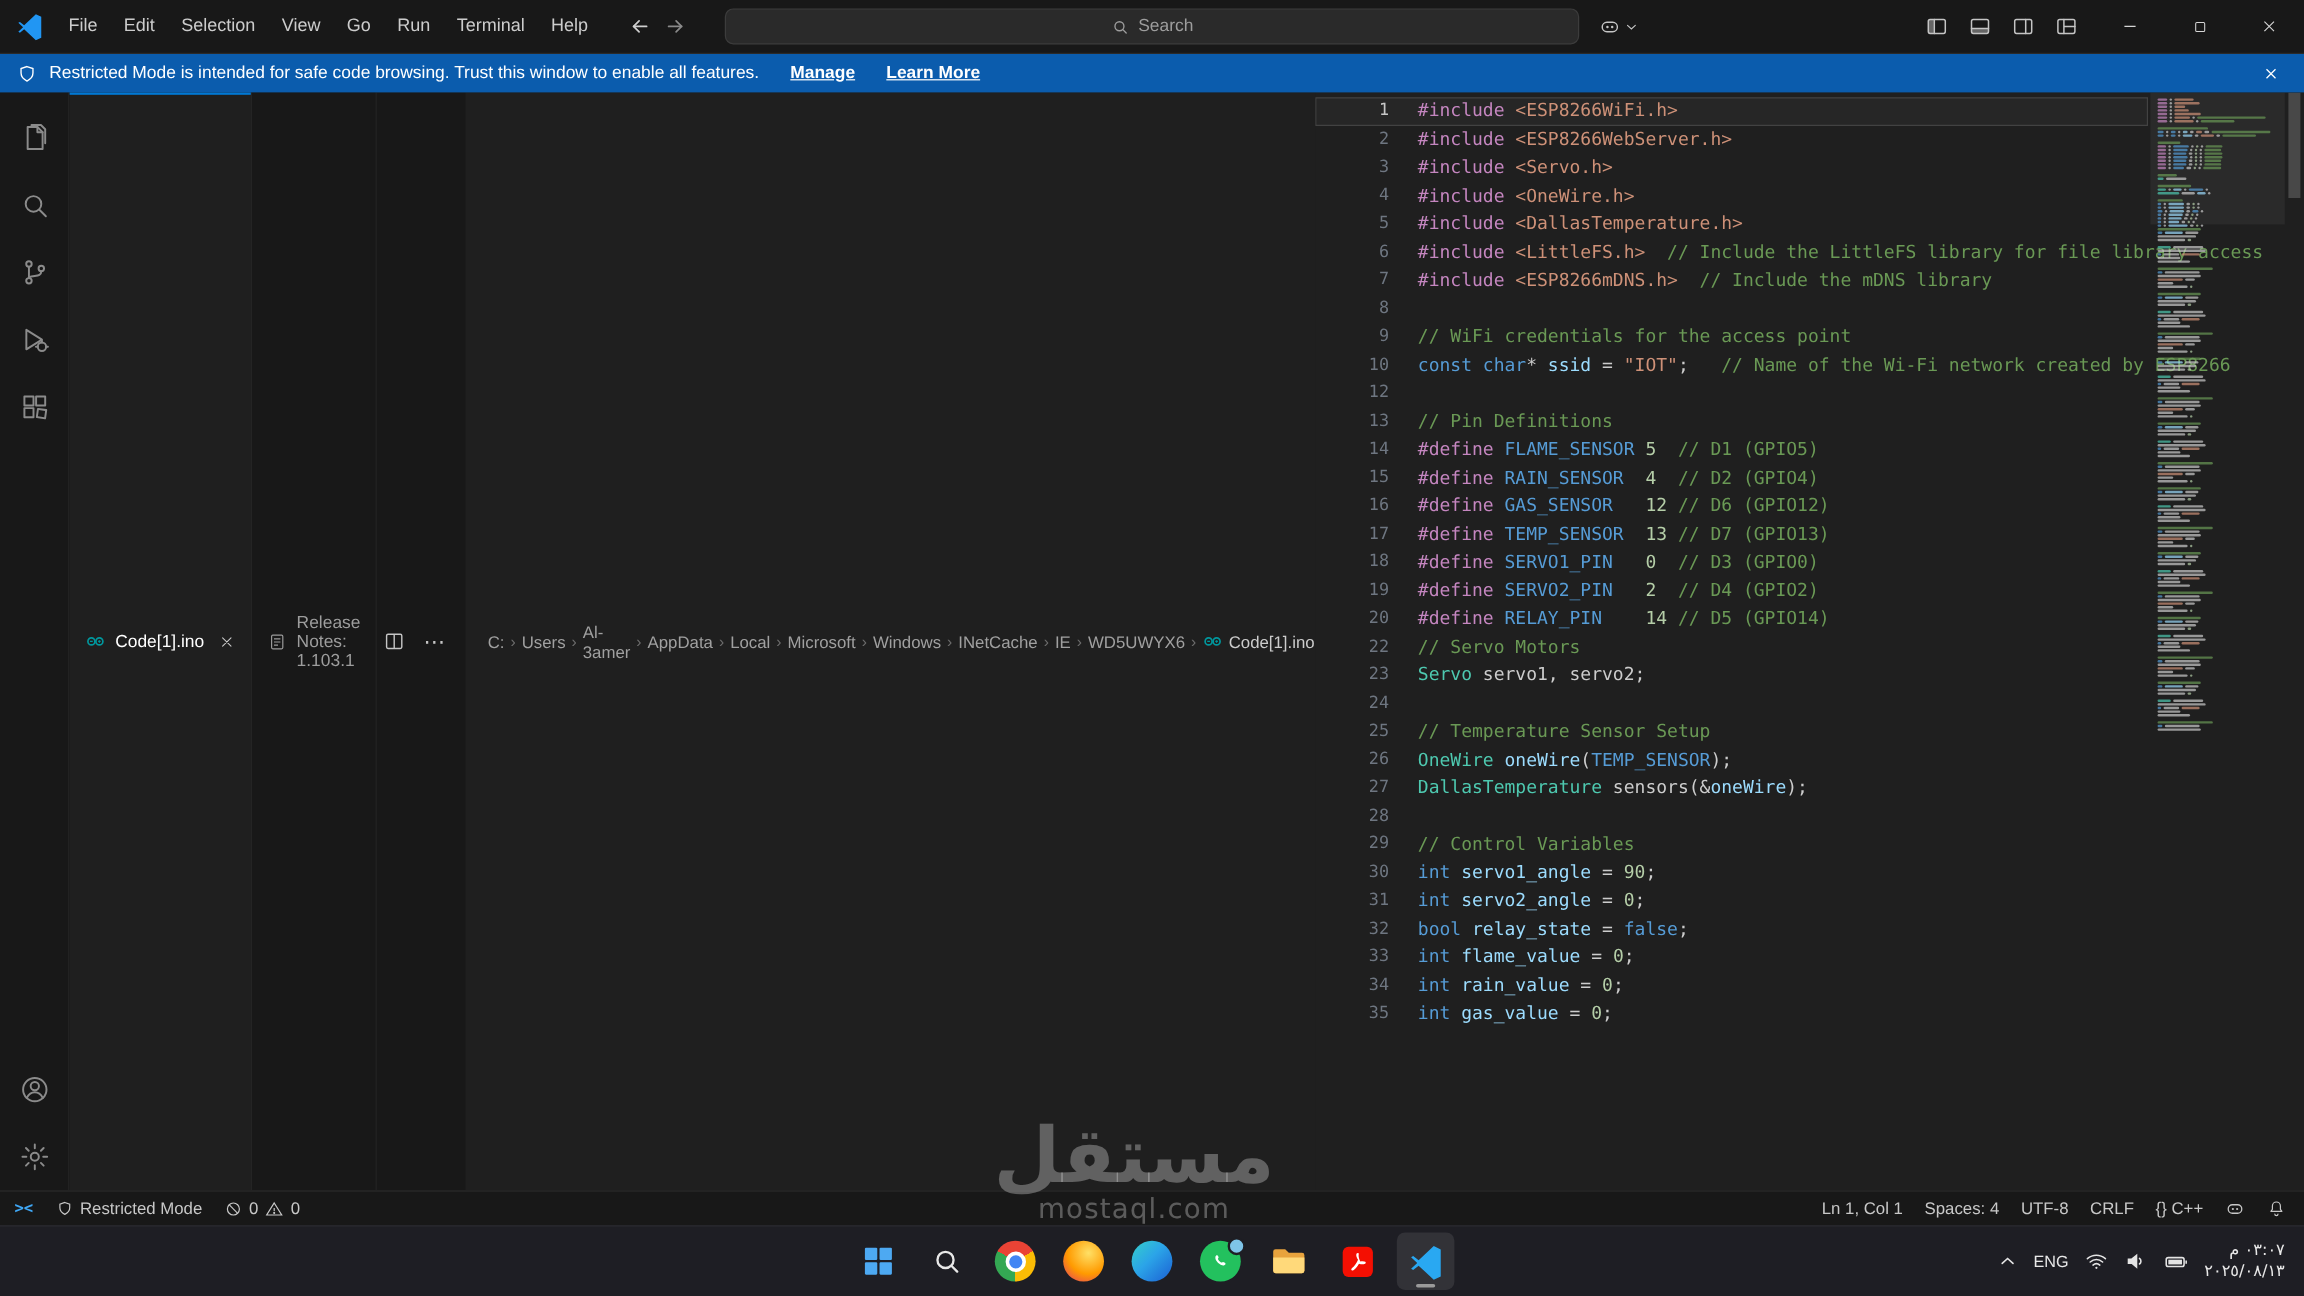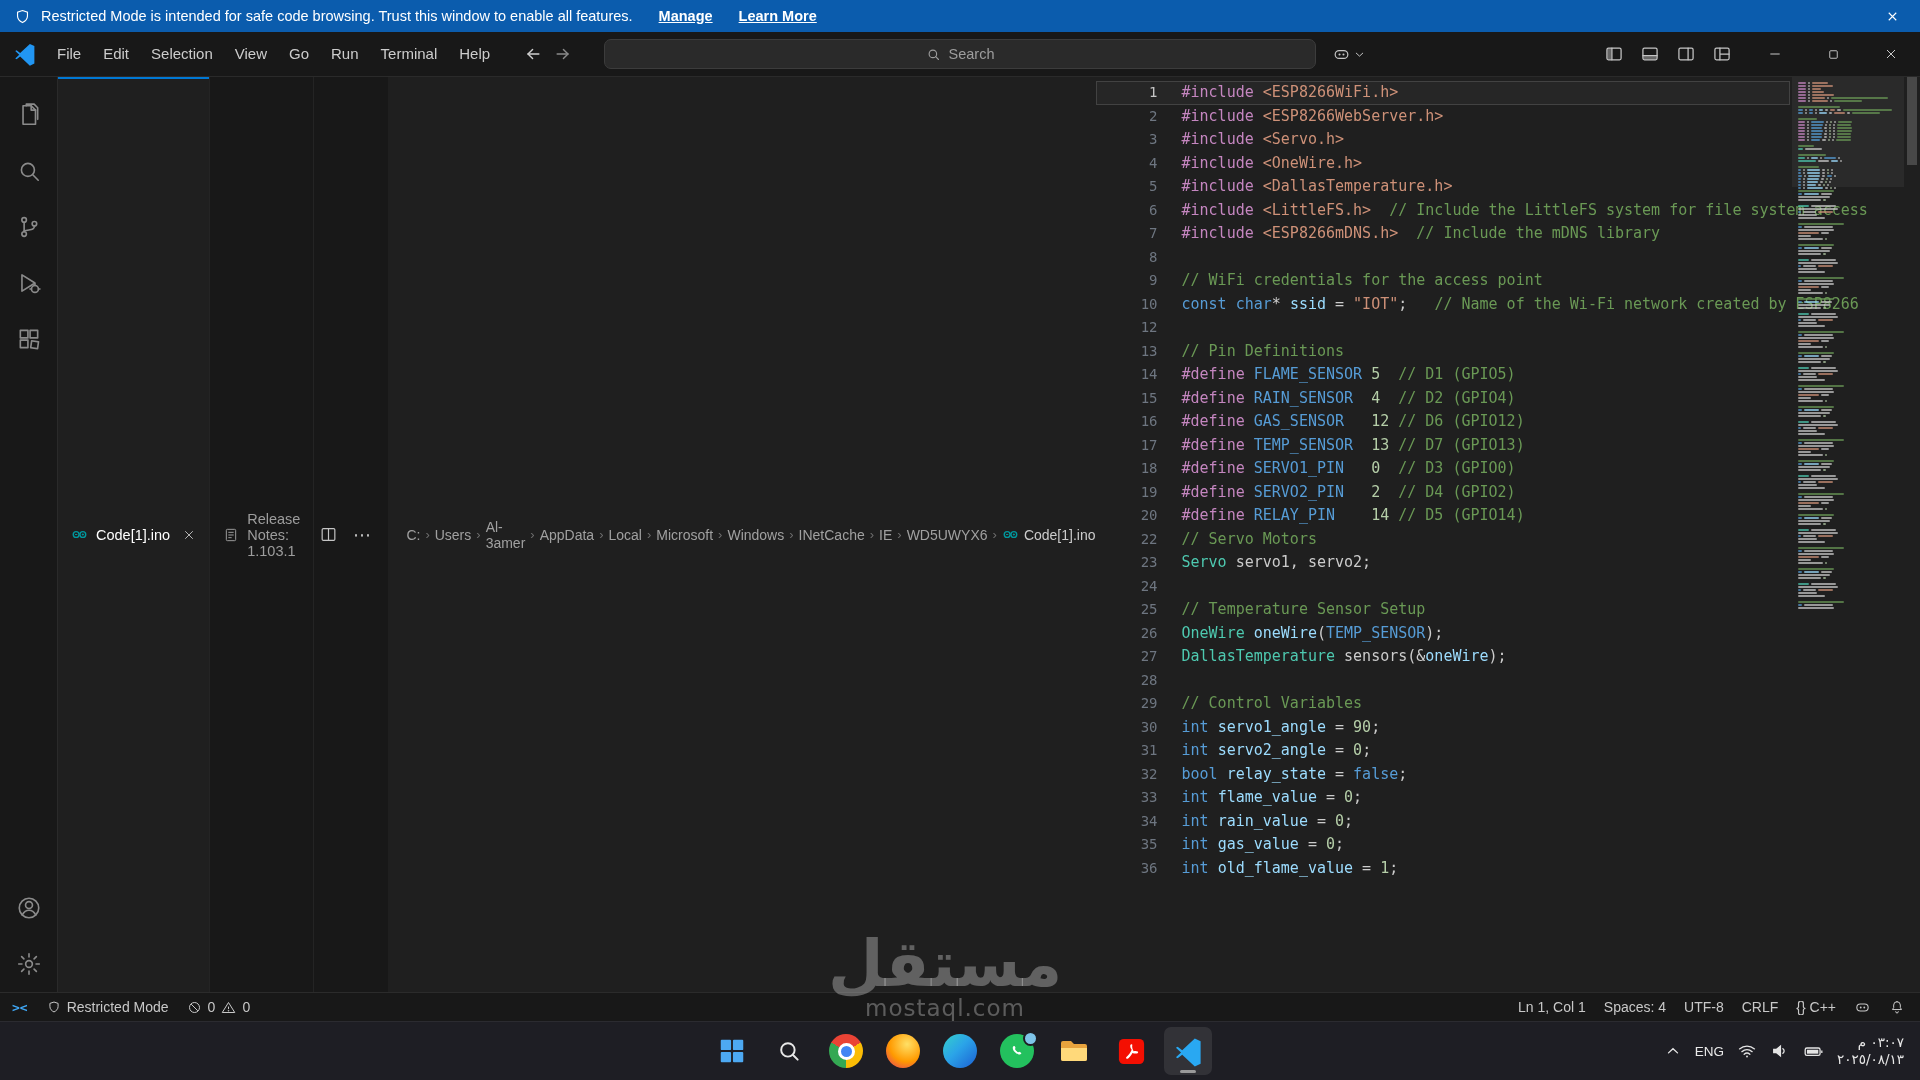--- a/index.html
+++ b/index.html
@@ -121,36 +121,20 @@
                z-index:60; pointer-events:none; color:rgba(235,235,235,0.32);
                font-family:"DejaVu Sans",sans-serif; }
   .wm-title { font-size:64px; font-weight:bold; line-height:62px; }
   .wm-sub { font-size:23px; letter-spacing:1px; margin-top:0px; }
 </style>
 </head>
 <body>
 
 <div id="root">
 
-  <div id="banner">
-    <span class="icon">
-      <svg viewBox="0 0 24 24" width="17" height="17" fill="none" stroke="#ffffff" stroke-width="1.6">
-          <path d="M12 3.5 19 5.8v5.4c0 4.3-3 7.4-7 9.3-4-1.9-7-5-7-9.3V5.8z"></path>
-        </svg>
-    </span>
-    <span>Restricted Mode is intended for safe code browsing. Trust this window to enable all features.</span>
-    <span class="banner-link">Manage</span>
-    <span class="banner-link">Learn More</span>
-    <span id="banner-close" class="icon">
-      <svg viewBox="0 0 24 24" width="15" height="15" fill="none" stroke="currentColor" stroke-width="1.7">
-          <path d="M6 6l12 12M18 6 6 18"></path>
-        </svg>
-    </span>
-  </div>
-
   <div id="titlebar">
     <span class="icon vscode-logo">
       <svg viewBox="0 0 32 32" width="24" height="24">
           <path fill="#2196F3" d="M22.5 2.5 9.5 14.7 4.8 11.1 3 12l5.3 5-5.3 5 1.8 1 4.7-3.7 13 12.2 6-2.9V5.4z"></path>
         </svg>
     </span>
     <nav id="menubar">
         <div class="menu-item">File</div>
         <div class="menu-item">Edit</div>
         <div class="menu-item">Selection</div>
@@ -243,20 +227,36 @@
         <svg viewBox="0 0 24 24" width="15" height="15" fill="none" stroke="currentColor" stroke-width="1.4">
             <rect x="6" y="6" width="12" height="12" rx="1.5"></rect>
           </svg>
       </span>
       <span class="win-btn">
         <svg viewBox="0 0 24 24" width="16" height="16" fill="none" stroke="currentColor" stroke-width="1.4">
             <path d="M6 6l12 12M18 6 6 18"></path>
           </svg>
       </span>
     </div>
+  </div>
+
+  <div id="banner">
+    <span class="icon">
+      <svg viewBox="0 0 24 24" width="17" height="17" fill="none" stroke="#ffffff" stroke-width="1.6">
+          <path d="M12 3.5 19 5.8v5.4c0 4.3-3 7.4-7 9.3-4-1.9-7-5-7-9.3V5.8z"></path>
+        </svg>
+    </span>
+    <span>Restricted Mode is intended for safe code browsing. Trust this window to enable all features.</span>
+    <span class="banner-link">Manage</span>
+    <span class="banner-link">Learn More</span>
+    <span id="banner-close" class="icon">
+      <svg viewBox="0 0 24 24" width="15" height="15" fill="none" stroke="currentColor" stroke-width="1.7">
+          <path d="M6 6l12 12M18 6 6 18"></path>
+        </svg>
+    </span>
   </div>
 
   <div id="main">
     <div id="activitybar">
         <div class="ab-item">
           <span class="icon">
             <svg viewBox="0 0 24 24" width="26" height="26" fill="none" stroke="currentColor" stroke-width="1.5" stroke-linecap="round" stroke-linejoin="round">
               <path d="M14 3.5H6.5v17H18V7.5z"></path>
               <path d="M14 3.5v4h4"></path>
               <path d="M9.5 3.5V2h7.2L20 5.3V16"></path>
@@ -412,21 +412,21 @@
             <div class="code-line">
               <span class="ln">4</span>
               <span class="ltext"><span class="tok-pp">#include</span><span class="tok-pln"> </span><span class="tok-str">&lt;OneWire.h&gt;</span></span>
             </div>
             <div class="code-line">
               <span class="ln">5</span>
               <span class="ltext"><span class="tok-pp">#include</span><span class="tok-pln"> </span><span class="tok-str">&lt;DallasTemperature.h&gt;</span></span>
             </div>
             <div class="code-line">
               <span class="ln">6</span>
-              <span class="ltext"><span class="tok-pp">#include</span><span class="tok-pln"> </span><span class="tok-str">&lt;LittleFS.h&gt;</span><span class="tok-pln">  </span><span class="tok-com">// Include the LittleFS system for file system access</span></span>
+              <span class="ltext"><span class="tok-pp">#include</span><span class="tok-pln"> </span><span class="tok-str">&lt;LittleFS.h&gt;</span><span class="tok-pln">  </span><span class="tok-com">// Include the LittleFS library for file library access</span></span>
             </div>
             <div class="code-line">
               <span class="ln">7</span>
               <span class="ltext"><span class="tok-pp">#include</span><span class="tok-pln"> </span><span class="tok-str">&lt;ESP8266mDNS.h&gt;</span><span class="tok-pln">  </span><span class="tok-com">// Include the mDNS library</span></span>
             </div>
             <div class="code-line">
               <span class="ln">8</span>
               <span class="ltext"></span>
             </div>
             <div class="code-line">
@@ -521,24 +521,20 @@
               <span class="ln">33</span>
               <span class="ltext"><span class="tok-kw">int</span><span class="tok-pln"> </span><span class="tok-var">flame_value</span><span class="tok-pln"> = </span><span class="tok-num">0</span><span class="tok-pln">;</span></span>
             </div>
             <div class="code-line">
               <span class="ln">34</span>
               <span class="ltext"><span class="tok-kw">int</span><span class="tok-pln"> </span><span class="tok-var">rain_value</span><span class="tok-pln"> = </span><span class="tok-num">0</span><span class="tok-pln">;</span></span>
             </div>
             <div class="code-line">
               <span class="ln">35</span>
               <span class="ltext"><span class="tok-kw">int</span><span class="tok-pln"> </span><span class="tok-var">gas_value</span><span class="tok-pln"> = </span><span class="tok-num">0</span><span class="tok-pln">;</span></span>
-            </div>
-            <div class="code-line">
-              <span class="ln">36</span>
-              <span class="ltext"><span class="tok-kw">int</span><span class="tok-pln"> </span><span class="tok-var">old_flame_value</span><span class="tok-pln"> = </span><span class="tok-num">1</span><span class="tok-pln">;</span></span>
             </div>
           </div>
         <div id="minimap">
           <div class="mm-viewport"></div>
           <div id="minimap-lines">
               <div class="mm-line">
                 <span style="width: 8px; background: rgb(197, 134, 192);"></span>
                 <span style="width: 2px; background: rgb(204, 204, 204);"></span>
                 <span style="width: 16px; background: rgb(206, 145, 120);"></span>
               </div>

